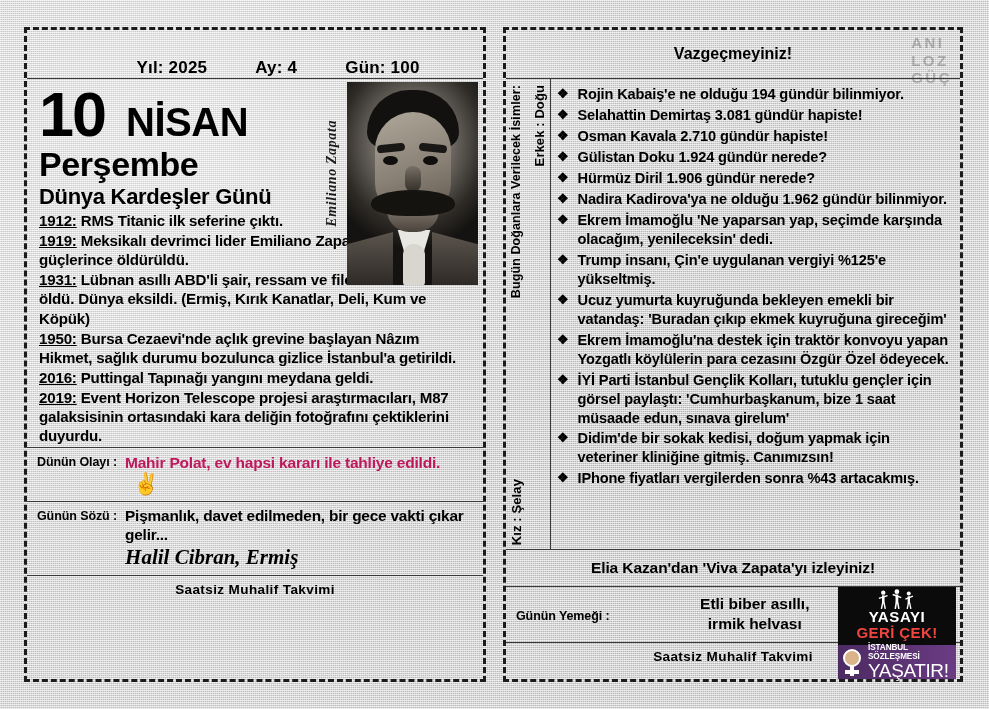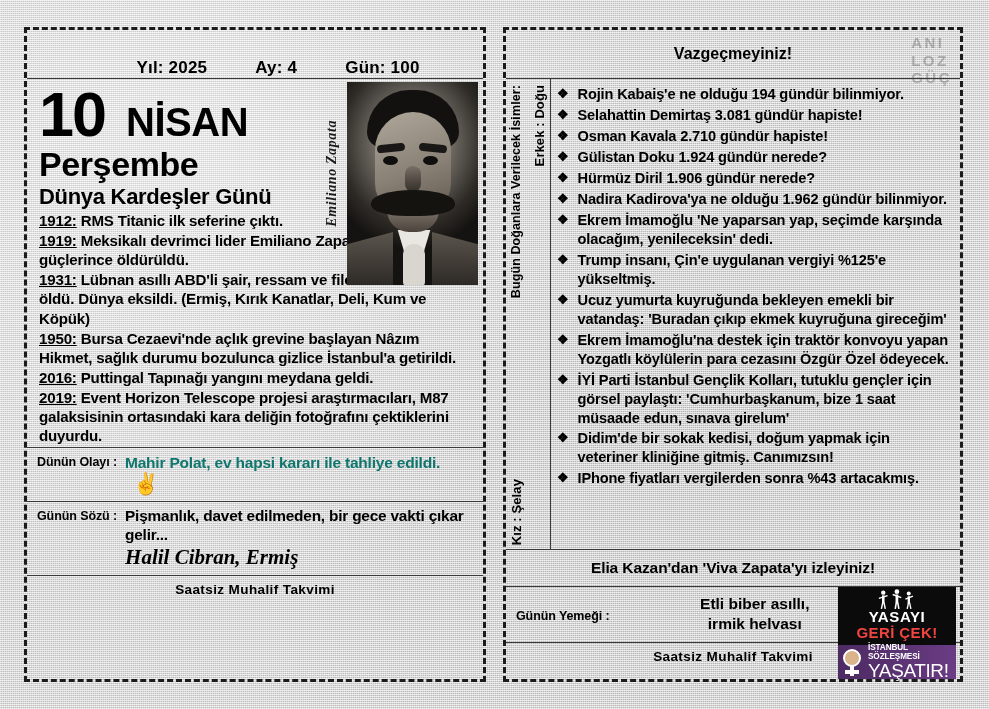--- a/index.html
+++ b/index.html
@@ -406,21 +406,21 @@
         <div class="ev"><span class="yr">1919:</span><span> Meksikalı devrimci lider Emiliano Zapata, hükümet güçlerince öldürüldü.</span></div>
         <div class="ev"><span class="yr">1931:</span><span> Lübnan asıllı ABD'li şair, ressam ve filozof Halil Cibran öldü. Dünya eksildi. (Ermiş, Kırık Kanatlar, Deli, Kum ve Köpük)</span></div>
         <div class="ev"><span class="yr">1950:</span><span> Bursa Cezaevi'nde açlık grevine başlayan Nâzım Hikmet, sağlık durumu bozulunca gizlice İstanbul'a getirildi.</span></div>
         <div class="ev"><span class="yr">2016:</span><span> Puttingal Tapınağı yangını meydana geldi.</span></div>
         <div class="ev"><span class="yr">2019:</span><span> Event Horizon Telescope projesi araştırmacıları, M87 galaksisinin ortasındaki kara deliğin fotoğrafını çektiklerini duyurdu.</span></div>
       </div>
 
     <div class="labelled-row">
       <div class="row-label">Dünün Olayı :</div>
       <div class="row-value">
-        <span id="yesterday-text" style="color: #0f766e;">Mahir Polat, ev hapsi kararı ile tahliye edildi.</span>
+        <span id="yesterday-text" style="color: #be185d;">Mahir Polat, ev hapsi kararı ile tahliye edildi.</span>
         <span id="victory-hand">✌️</span>
       </div>
     </div>
 
     <div class="labelled-row">
       <div class="row-label">Günün Sözü :</div>
       <div class="row-value">
         <div id="quote-text">Pişmanlık, davet edilmeden, bir gece vakti çıkar gelir...</div>
         <div id="quote-author">Halil Cibran, Ermiş</div>
       </div>

